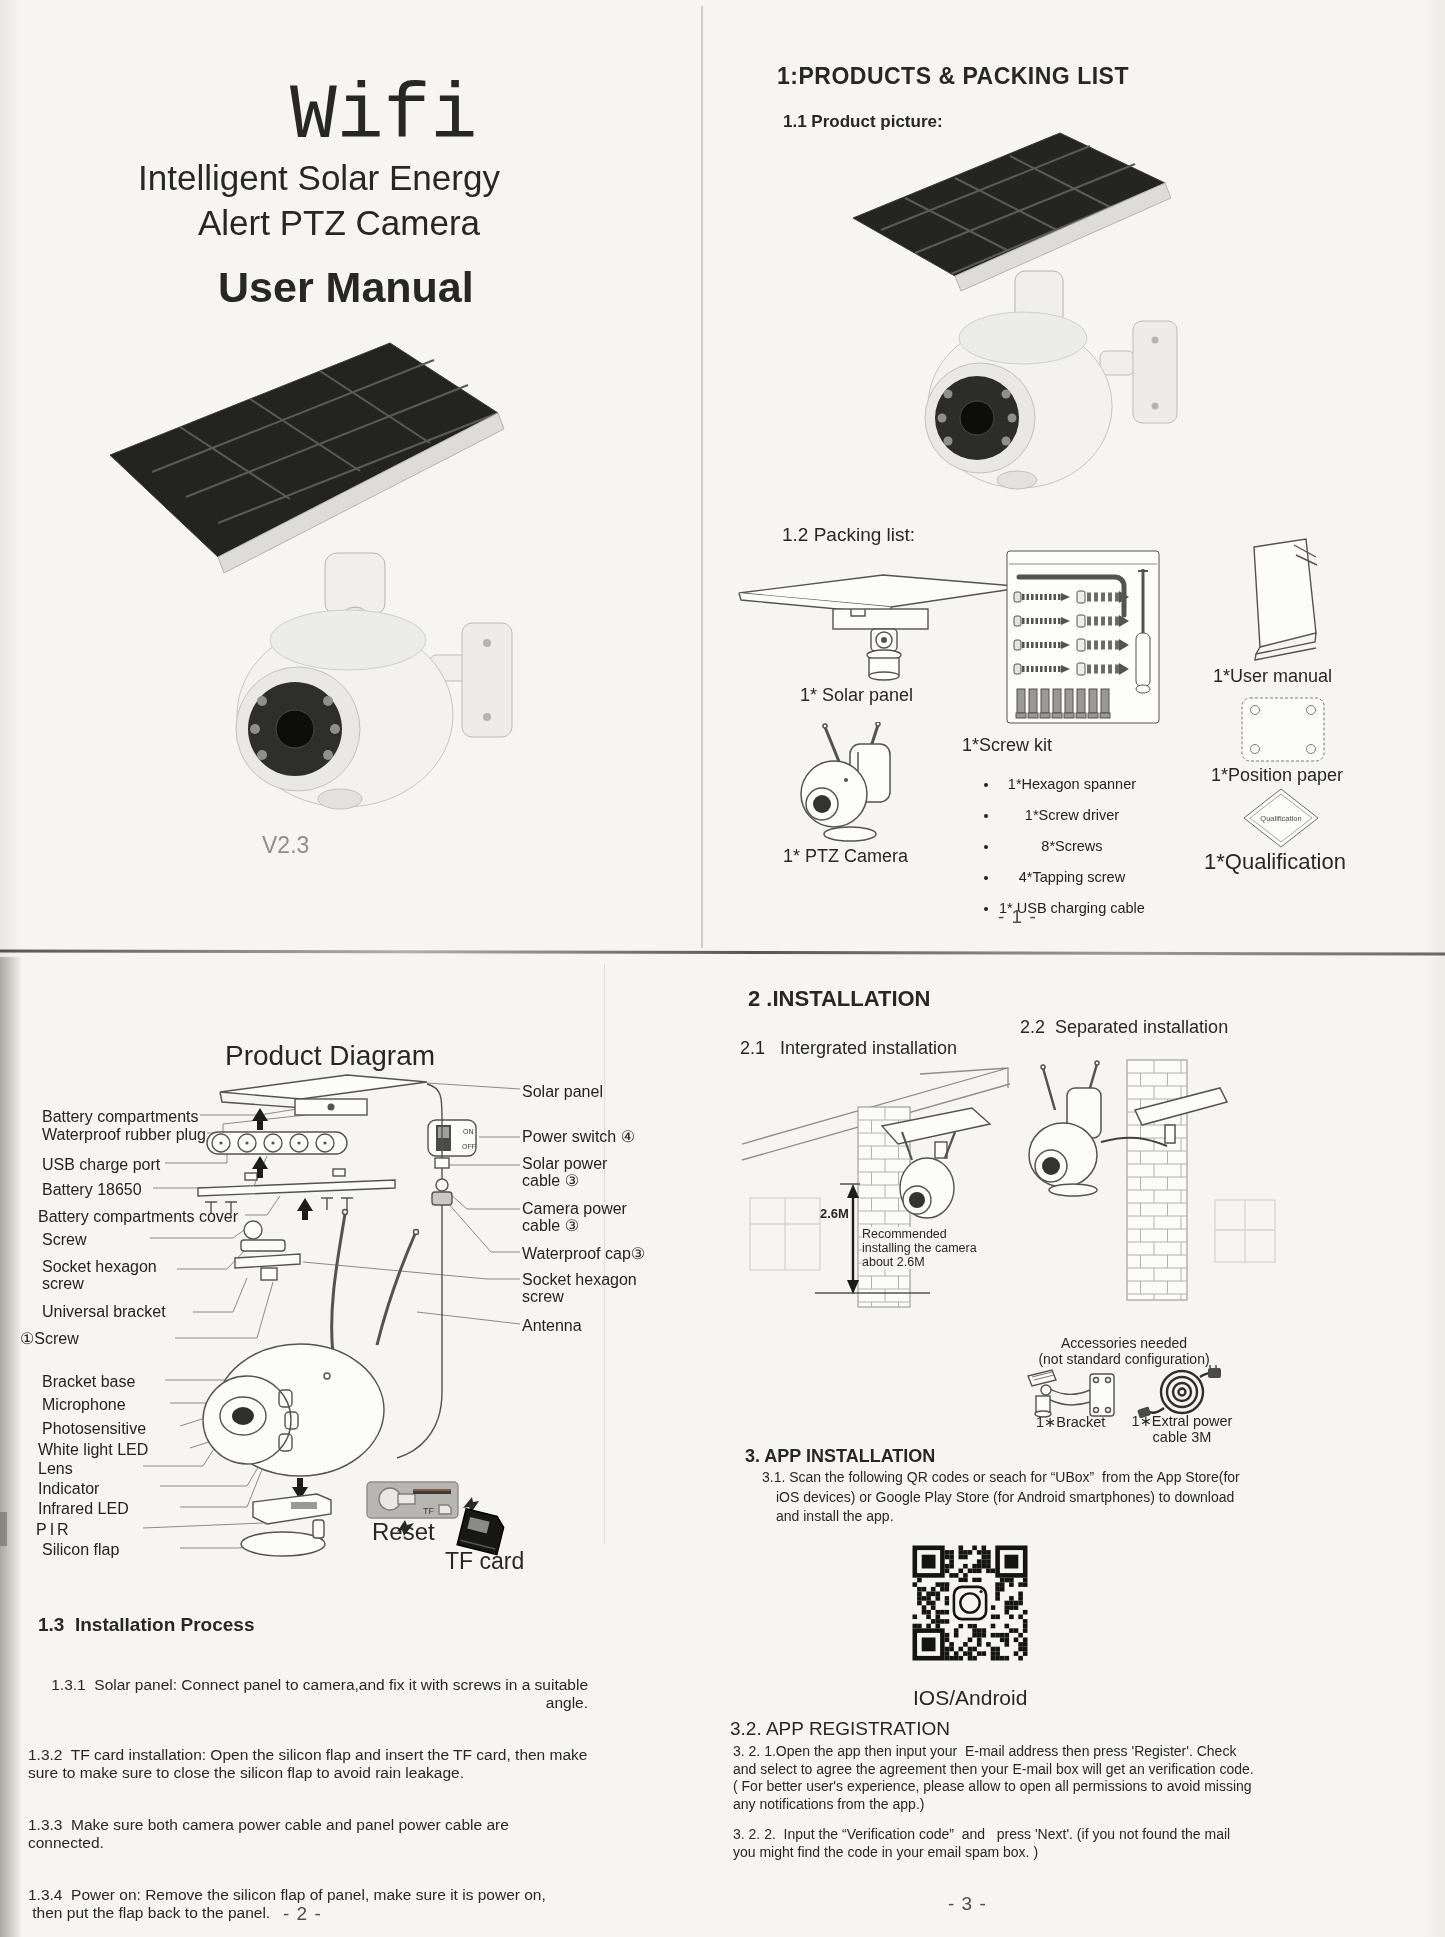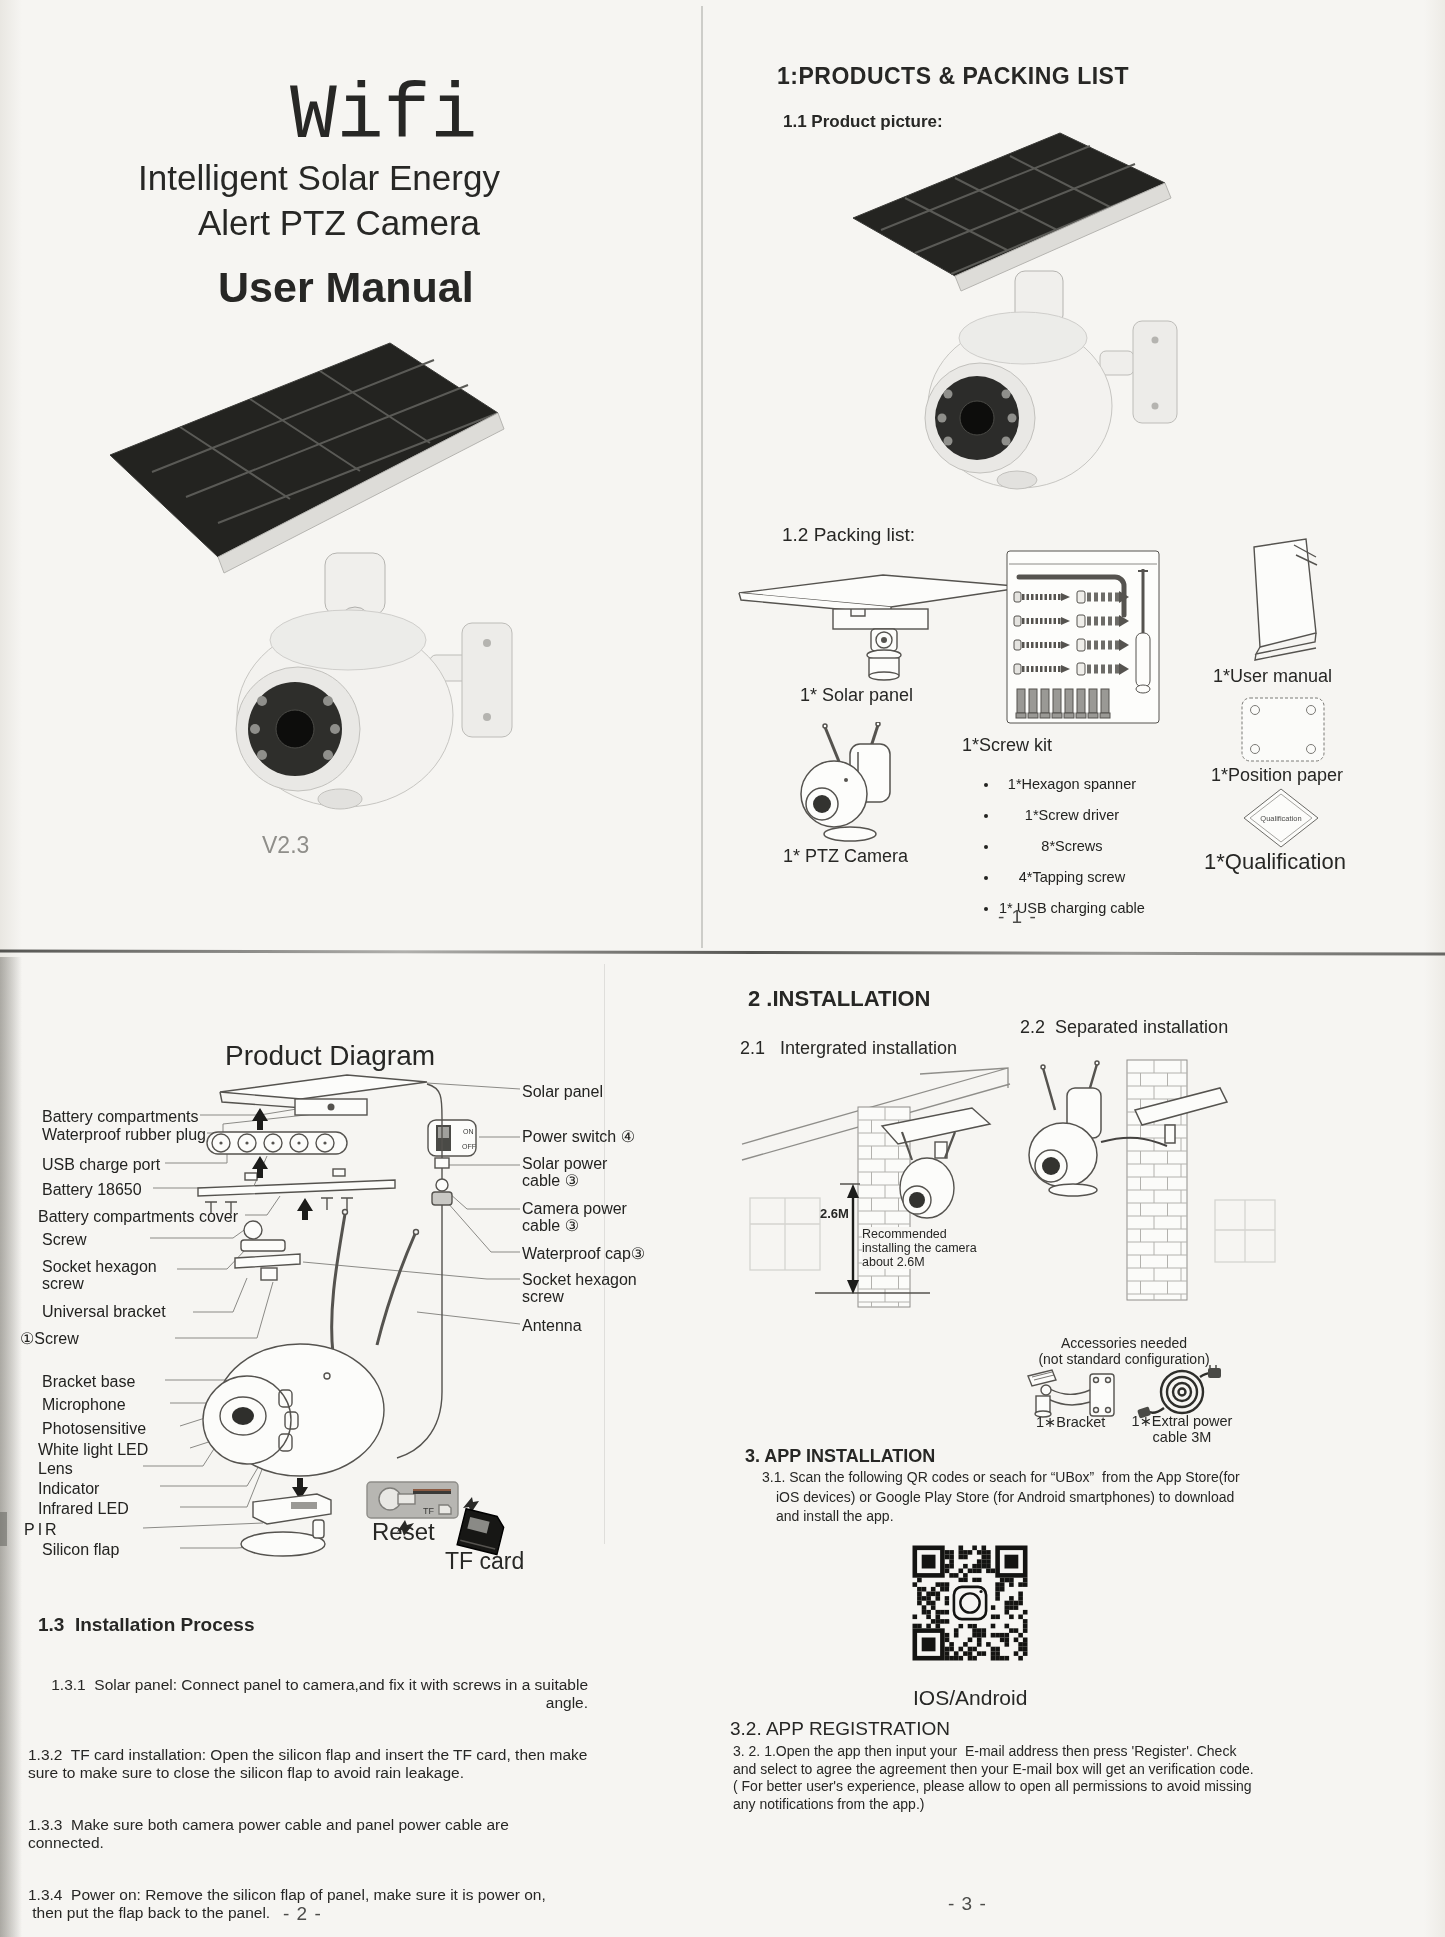--- a/index.html
+++ b/index.html
@@ -359,21 +359,21 @@
 screw</div>
   <div class="lbl" style="left:42px;top:1303px;">Universal bracket</div>
   <div class="lbl" style="left:20px;top:1330px;">①Screw</div>
   <div class="lbl" style="left:42px;top:1373px;">Bracket base</div>
   <div class="lbl" style="left:42px;top:1396px;">Microphone</div>
   <div class="lbl" style="left:42px;top:1420px;">Photosensitive</div>
   <div class="lbl" style="left:38px;top:1441px;">White light LED</div>
   <div class="lbl" style="left:38px;top:1460px;">Lens</div>
   <div class="lbl" style="left:38px;top:1480px;">Indicator</div>
   <div class="lbl" style="left:38px;top:1500px;">Infrared LED</div>
-  <div class="lbl" style="left:24px;top:1521px;letter-spacing:3px;">PIR</div>
+  <div class="lbl" style="left:36px;top:1521px;letter-spacing:3px;">PIR</div>
   <div class="lbl" style="left:42px;top:1541px;">Silicon flap</div>
 
   <div class="lbl" style="left:522px;top:1083px;">Solar panel</div>
   <div class="lbl" style="left:522px;top:1128px;">Power switch ④</div>
   <div class="lbl" style="left:522px;top:1155px;">Solar power
 cable ③</div>
   <div class="lbl" style="left:522px;top:1200px;">Camera power
 cable ③</div>
   <div class="lbl" style="left:522px;top:1245px;">Waterproof cap③</div>
   <div class="lbl" style="left:522px;top:1271px;">Socket hexagon
@@ -684,16 +684,17 @@
       <rect x="11.7" y="94.5" width="13.799999999999999" height="13.799999999999999" fill="#141412"></rect>
       <rect x="39.3" y="39.3" width="41.4" height="41.4" fill="#f6f5f2" rx="6"></rect>
       <rect x="43.9" y="43.9" width="32.199999999999996" height="32.199999999999996" rx="8" fill="none" stroke="#141412" stroke-width="2.6"></rect>
       <circle cx="59.99999999999999" cy="59.99999999999999" r="9.66" fill="none" stroke="#141412" stroke-width="2.4"></circle>
       <circle cx="71.03999999999999" cy="48.5" r="1.6" fill="#141412"></circle>
     </svg>
   <div class="txt" style="left:913px;top:1686px;font-size:21px;text-align:right;">IOS/Android</div>
 
   <div class="txt" style="left:730px;top:1718px;font-size:19px;">3.2. APP REGISTRATION</div>
   <div class="txt" style="left:733px;top:1743px;width:522px;font-size:14px;line-height:17.5px;">3. 2. 1.Open the app then input your  E-mail address then press 'Register'. Check and select to agree the agreement then your E-mail box will get an verification code.( For better user's experience, please allow to open all permissions to avoid missing any notifications from the app.)</div>
+  <div class="txt" style="left:733px;top:1826px;width:522px;font-size:14px;line-height:17.5px;">3. 2. 2.  Input the “Verification code”  and   press 'Next'. (if you not found the mail you might find the code in your email spam box. )</div>
 
   <div class="pagenum" style="left:948px;top:1893px;">- 3 -</div>
 
 </div>
 
 </body></html>

